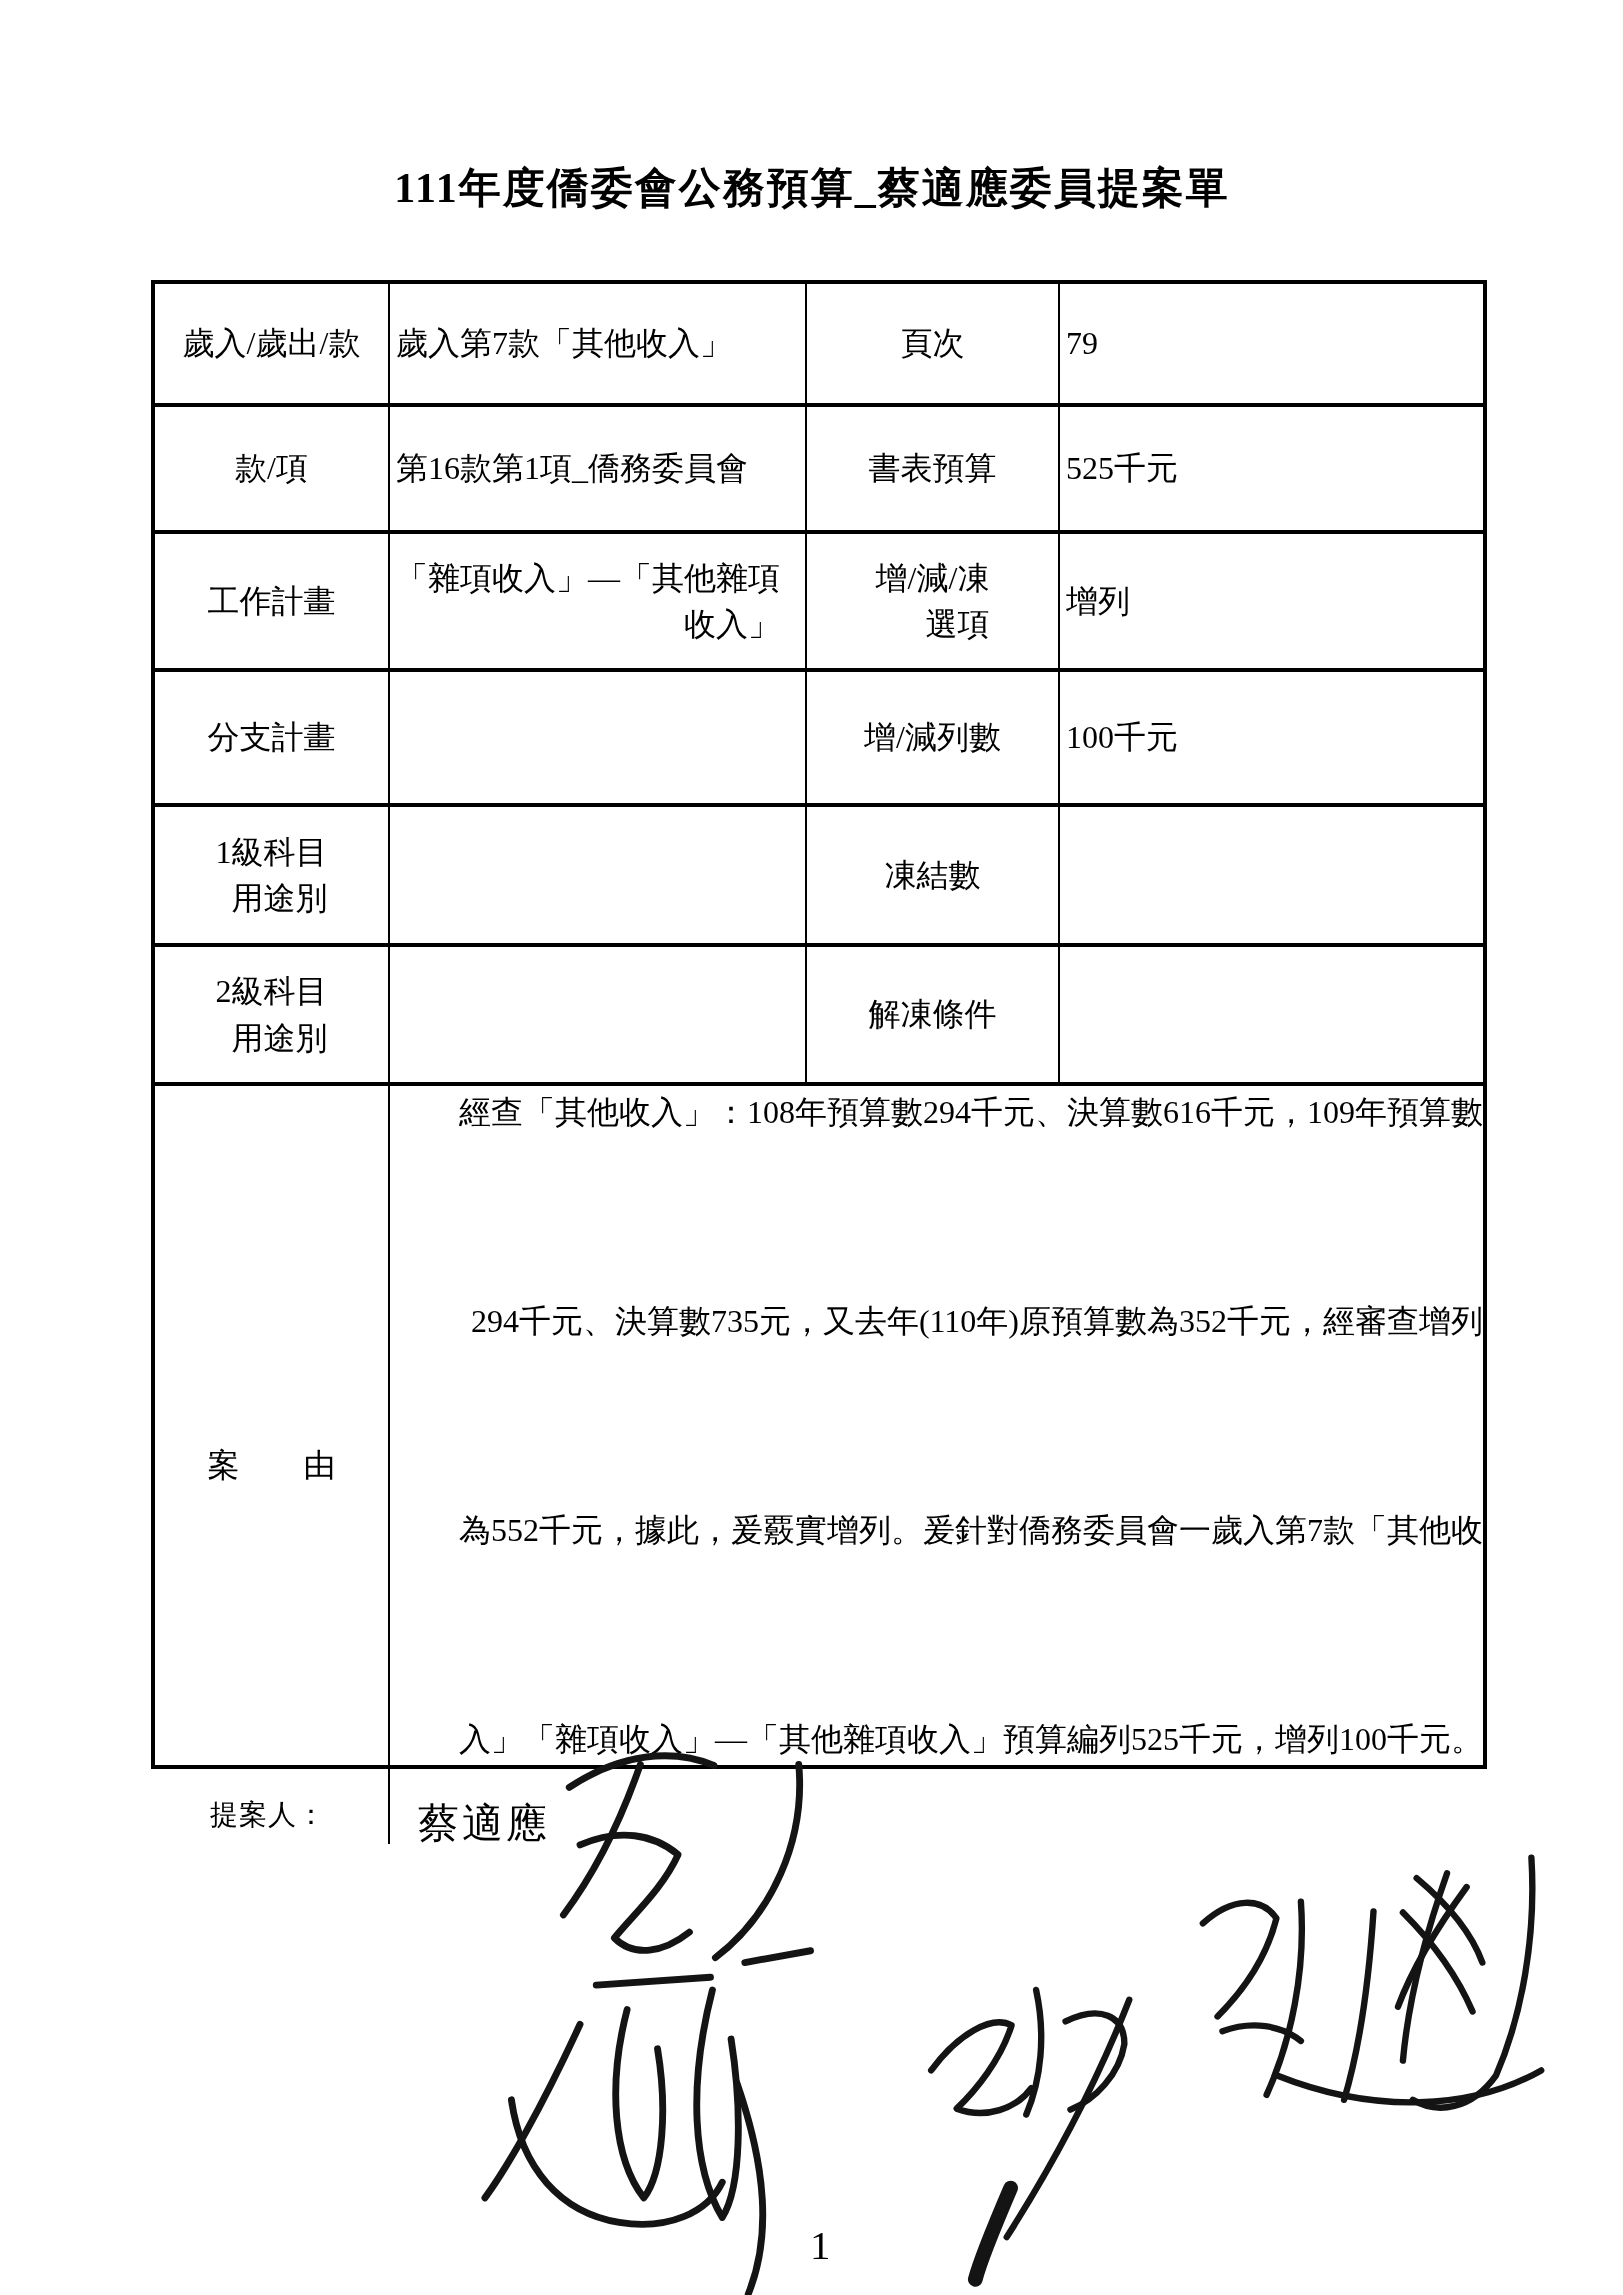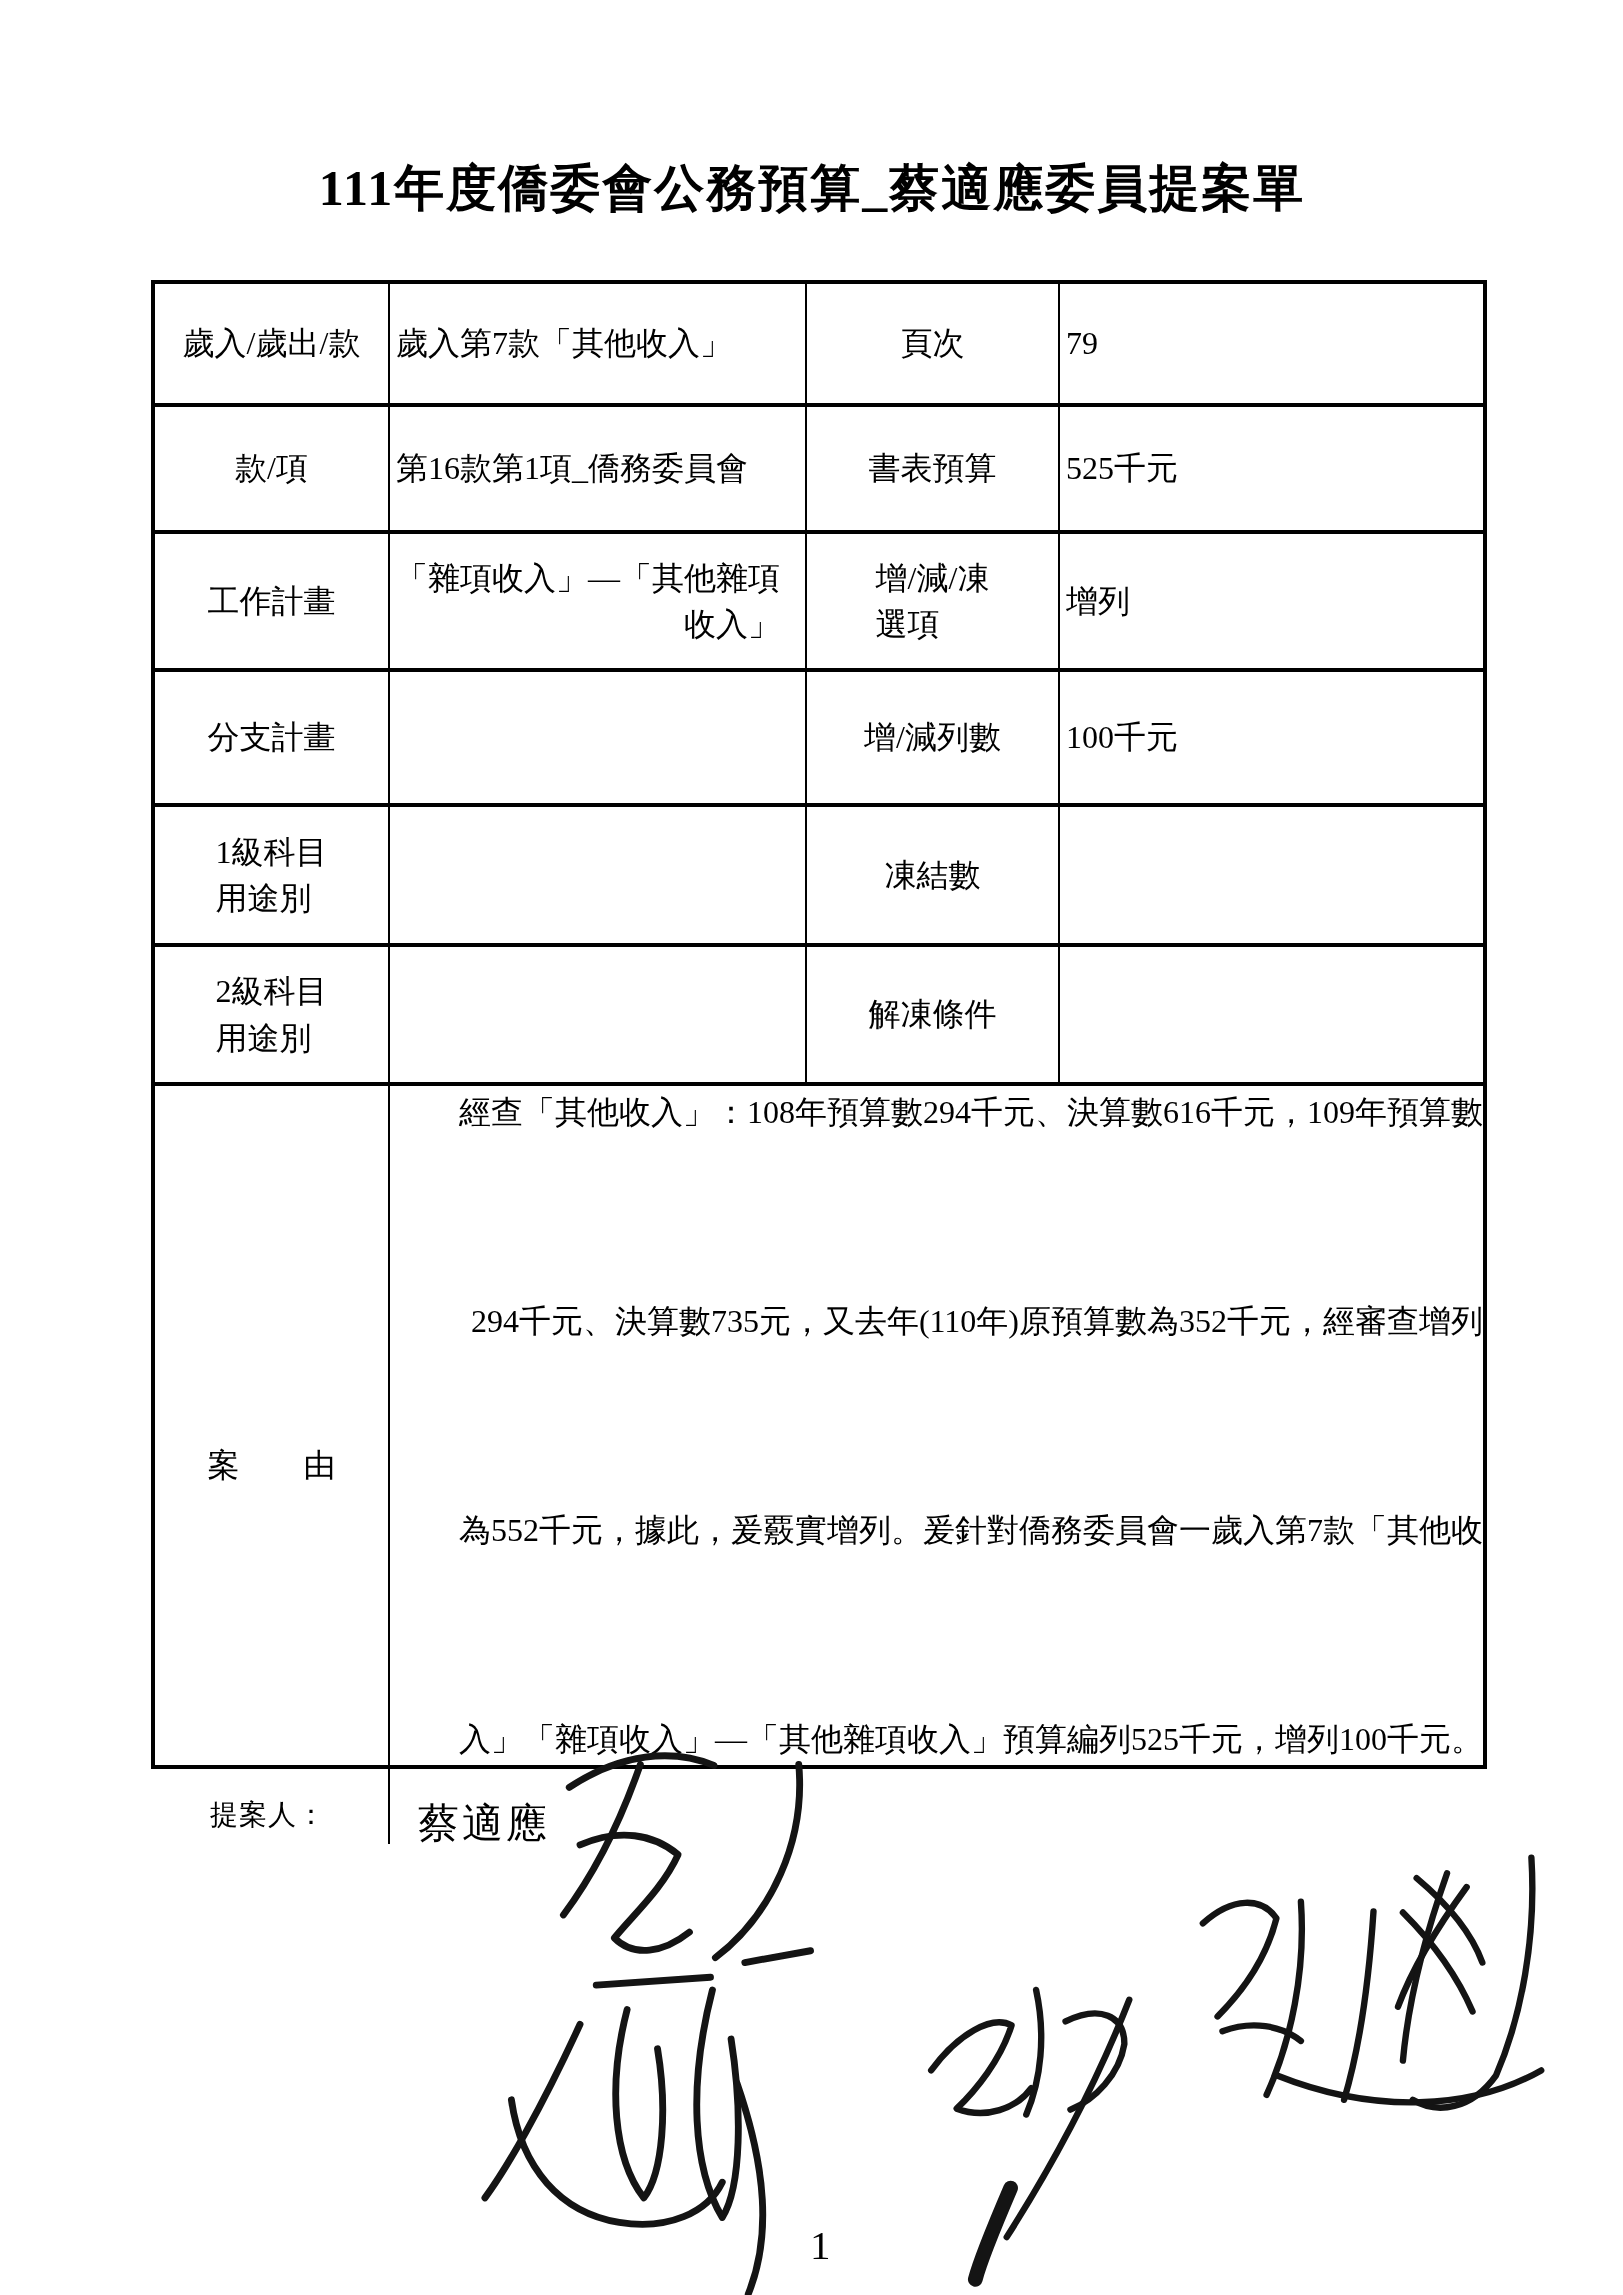--- a/index.html
+++ b/index.html
@@ -4,21 +4,21 @@
 <style>
   html,body{margin:0;padding:0;}
   body{
     width:1624px;height:2295px;position:relative;background:#ffffff;color:#000;
     font-family:"Liberation Serif","DejaVu Serif",serif;
     overflow:hidden;
   }
   .page{position:absolute;inset:0;}
   .doc-title{
     position:absolute;top:156px;left:0;right:0;
-    text-align:center;font-size:50px;font-weight:bold;
+    text-align:center;font-size:42px;font-weight:bold;
     letter-spacing:2px;line-height:64px;
   }
   
   .form-table{
     position:absolute;left:151px;top:280px;width:1336px;height:1489px;
     border:4.9px solid #000;box-sizing:border-box;
     display:grid;
     grid-template-columns:235px 417px 253px auto;
     grid-template-rows:123px 127px 138px 135px 140px 139px auto;
     background:#fff;
@@ -27,21 +27,21 @@
     box-sizing:border-box;
     border-right:2.9px solid #000;
     border-bottom:4.4px solid #000;
     font-size:32px;
     display:flex;align-items:center;
     overflow:visible;
     text-align:right;
   }
   .cell.last-col{border-right:none;}
   .cell.last-row{border-bottom:none;}
-  .lbl{justify-content:center;text-align:left;white-space:pre-line;line-height:1.45;}
+  .lbl{justify-content:center;text-align:right;white-space:pre-line;line-height:1.45;}
   .val{justify-content:flex-start;padding-left:5.9px;white-space:pre-line;line-height:1.45;}
   .case-content-cell{grid-column:2 / 5;display:block;}
   .case-text{
     white-space:pre;font-size:32px;line-height:209px;
     margin-top:-78px;padding-left:4.9px;
   }
   
   .proposer-label{position:absolute;left:210px;top:1796px;font-size:28px;letter-spacing:1px;}
   .proposer-name{position:absolute;left:418px;top:1796px;font-size:41px;letter-spacing:2.9px;}
   .page-number{position:absolute;left:810px;top:2221px;font-size:41px;}

